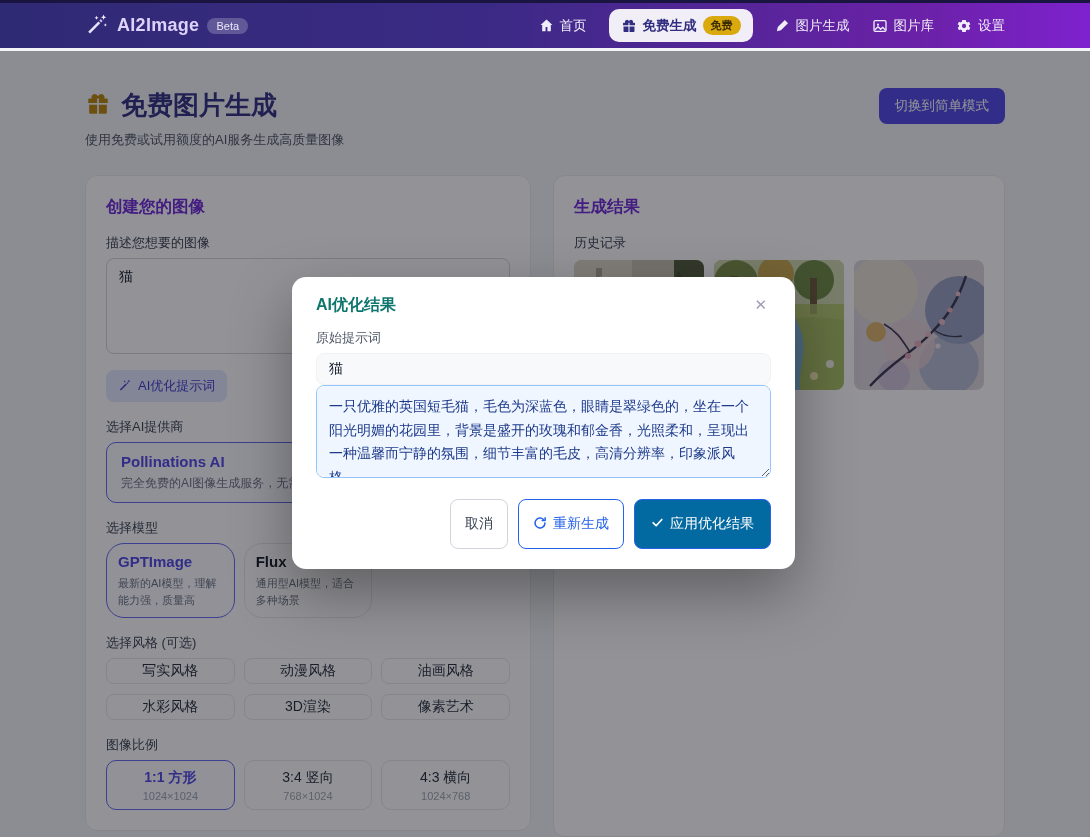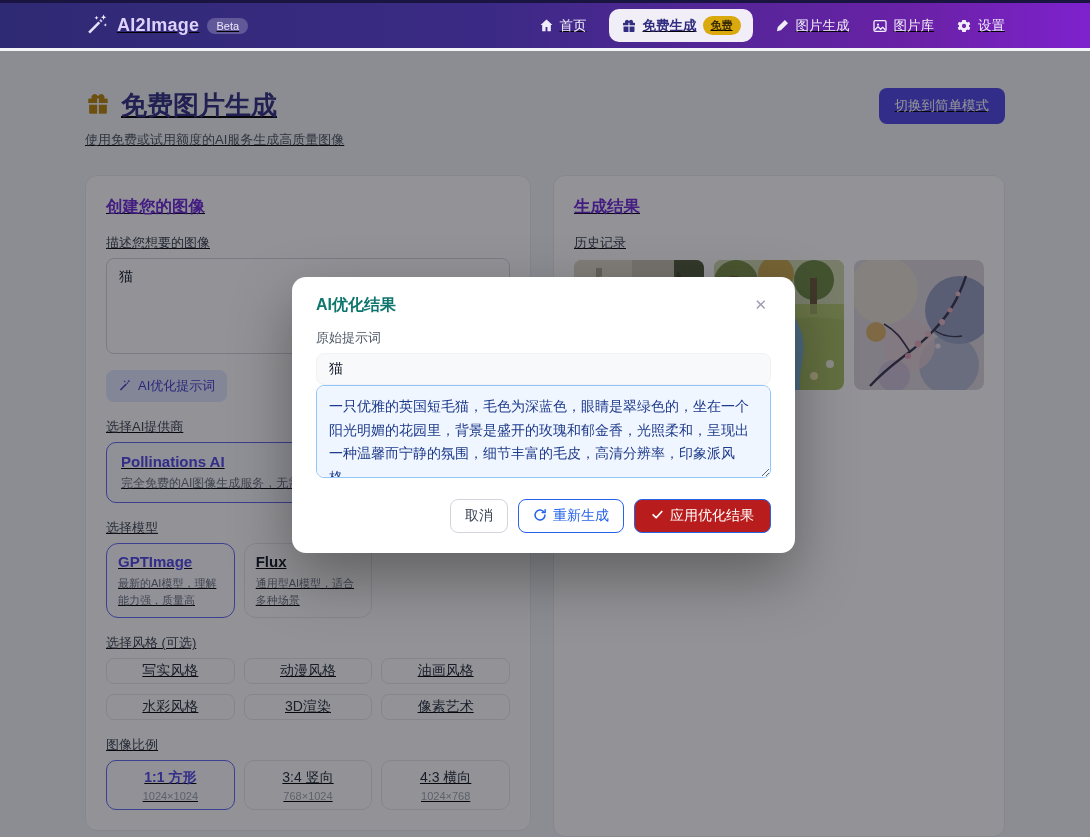--- a/index.html
+++ b/index.html
@@ -1,18 +1,18 @@
 <!DOCTYPE html>
 <html><head>
 <meta charset="utf-8">
 <style>
   * { box-sizing: border-box; margin: 0; padding: 0; }
   html,body { background:#e8e8ec; }
   body { font-family:"Liberation Sans","DejaVu Sans",sans-serif; }
-  .frame { position:relative; width:1090px; height:837px; overflow:hidden; background:#f3f4f6; margin:0 auto;text-decoration:underline; }
+  .frame { position:relative; width:1090px; height:837px; overflow:hidden; background:#f3f4f6; margin:0 auto; }
 
   
   .navbar { position:relative; height:48px; background:linear-gradient(90deg,#2f2a74 0%,#3b2a85 45%,#6b21a8 85%,#7e22ce 100%); border-top:3px solid #191540; display:flex; align-items:center; z-index:5; }
   .nav-inner { width:920px; margin:0 auto; display:flex; align-items:center; justify-content:space-between; }
   .brand { display:flex; align-items:center; gap:8px; cursor:pointer; }
   .brand-name { font-size:18px; font-weight:bold; color:#ded2fb; letter-spacing:.3px; }
   .beta-pill { background:rgba(255,255,255,0.22); color:#ece7fb; font-size:11px; padding:2px 9px; border-radius:999px; }
   .nav-menu { display:flex; align-items:center; gap:22px; }
   .nav-link { display:flex; align-items:center; gap:6px; color:#f1eefc; font-size:13.5px; cursor:pointer; text-decoration:none; }
   .nav-link svg { display:block; }
@@ -33,21 +33,21 @@
   .field-label { font-size:13px; color:#374151; margin:16px 0 6px; }
 
   .prompt-textarea { width:100%; height:96px; border:1px solid #d1d5db; border-radius:8px; padding:9px 12px; font-size:14px; color:#111827; font-family:inherit; resize:vertical; background:#fff; }
   .optimize-btn { display:inline-flex; align-items:center; gap:6px; background:#e0e7ff; color:#4338ca; border:none; font-size:13px; padding:7px 12px; border-radius:8px; margin-top:12px; cursor:pointer; }
 
   .provider-card { border:1.5px solid #6366f1; background:#fafbff; border-radius:10px; padding:10px 14px; cursor:pointer; }
   .provider-name { font-size:15px; font-weight:bold; color:#4f46e5; }
   .provider-desc { font-size:12px; color:#6b7280; margin-top:5px; }
 
   .grid3 { display:grid; grid-template-columns:repeat(3,1fr); gap:10px 9px; }
-  .model-card { border:1.5px solid #e5e7eb; border-radius:12px; padding:9px 11px; min-height:68px; background:#fff; cursor:pointer; }
+  .model-card { border:1.5px solid #e5e7eb; border-radius:18px; padding:9px 11px; min-height:68px; background:#fff; cursor:pointer; }
   .model-card.selected { border-color:#6366f1; background:#fbfbff; }
   .model-name { font-size:15px; font-weight:bold; color:#111827; }
   .model-card.selected .model-name { color:#4f46e5; }
   .model-desc { font-size:11px; color:#6b7280; margin-top:5px; line-height:1.5; }
 
   .style-btn { border:1px solid #e5e7eb; border-radius:8px; height:26px; font-size:14px; color:#1f2937; background:#fff; display:flex; align-items:center; justify-content:center; cursor:pointer; }
 
   .ratio-card { border:1px solid #e5e7eb; border-radius:10px; height:50px; display:flex; flex-direction:column; align-items:center; justify-content:center; gap:3px; background:#fff; cursor:pointer; }
   .ratio-card.selected { border:1.5px solid #6366f1; background:#fbfbff; }
   .ratio-name { font-size:14px; color:#1f2937; }
@@ -65,21 +65,21 @@
   .modal-head { display:flex; justify-content:space-between; align-items:flex-start; }
   .modal-title { font-size:16px; font-weight:bold; color:#0f766e; }
   .modal-close { background:none; border:none; color:#a39bb5; font-size:15px; cursor:pointer; line-height:1; padding:2px 4px; }
   .modal-label { font-size:13px; color:#4b5563; margin:13px 0 6px; }
   .modal-input { width:100%; background:#f8f9fb; border:1px solid #f1f2f5; border-radius:8px; padding:7px 12px; font-size:14px; color:#111827; font-family:inherit; }
   .modal-textarea { width:100%; height:93px; background:#eff6ff; border:1px solid #93c5fd; border-radius:8px; padding:9px 12px; font-size:14px; color:#1e3a8a; line-height:1.68; font-family:inherit; resize:both; }
   .modal-actions { display:flex; justify-content:flex-end; gap:10px; margin-top:17px; }
   .btn { display:inline-flex; align-items:center; gap:6px; font-size:14px; border-radius:8px; padding:7px 14px; cursor:pointer; font-family:inherit; }
   .btn-cancel { background:#fff; border:1px solid #d1d5db; color:#374151; }
   .btn-regenerate { background:#fff; border:1px solid #2563eb; color:#2563eb; }
-  .btn-apply { background:#b91c1c; border:1px solid #2563eb; color:#fff; padding:7px 16px; }
+  .btn-apply { background:#0369a1; border:1px solid #2563eb; color:#fff; padding:15px 16px; }
 </style>
 </head>
 <body>
 
 <div class="frame">
 
   <nav class="navbar">
     <div class="nav-inner">
       <div class="brand">
         <span>

